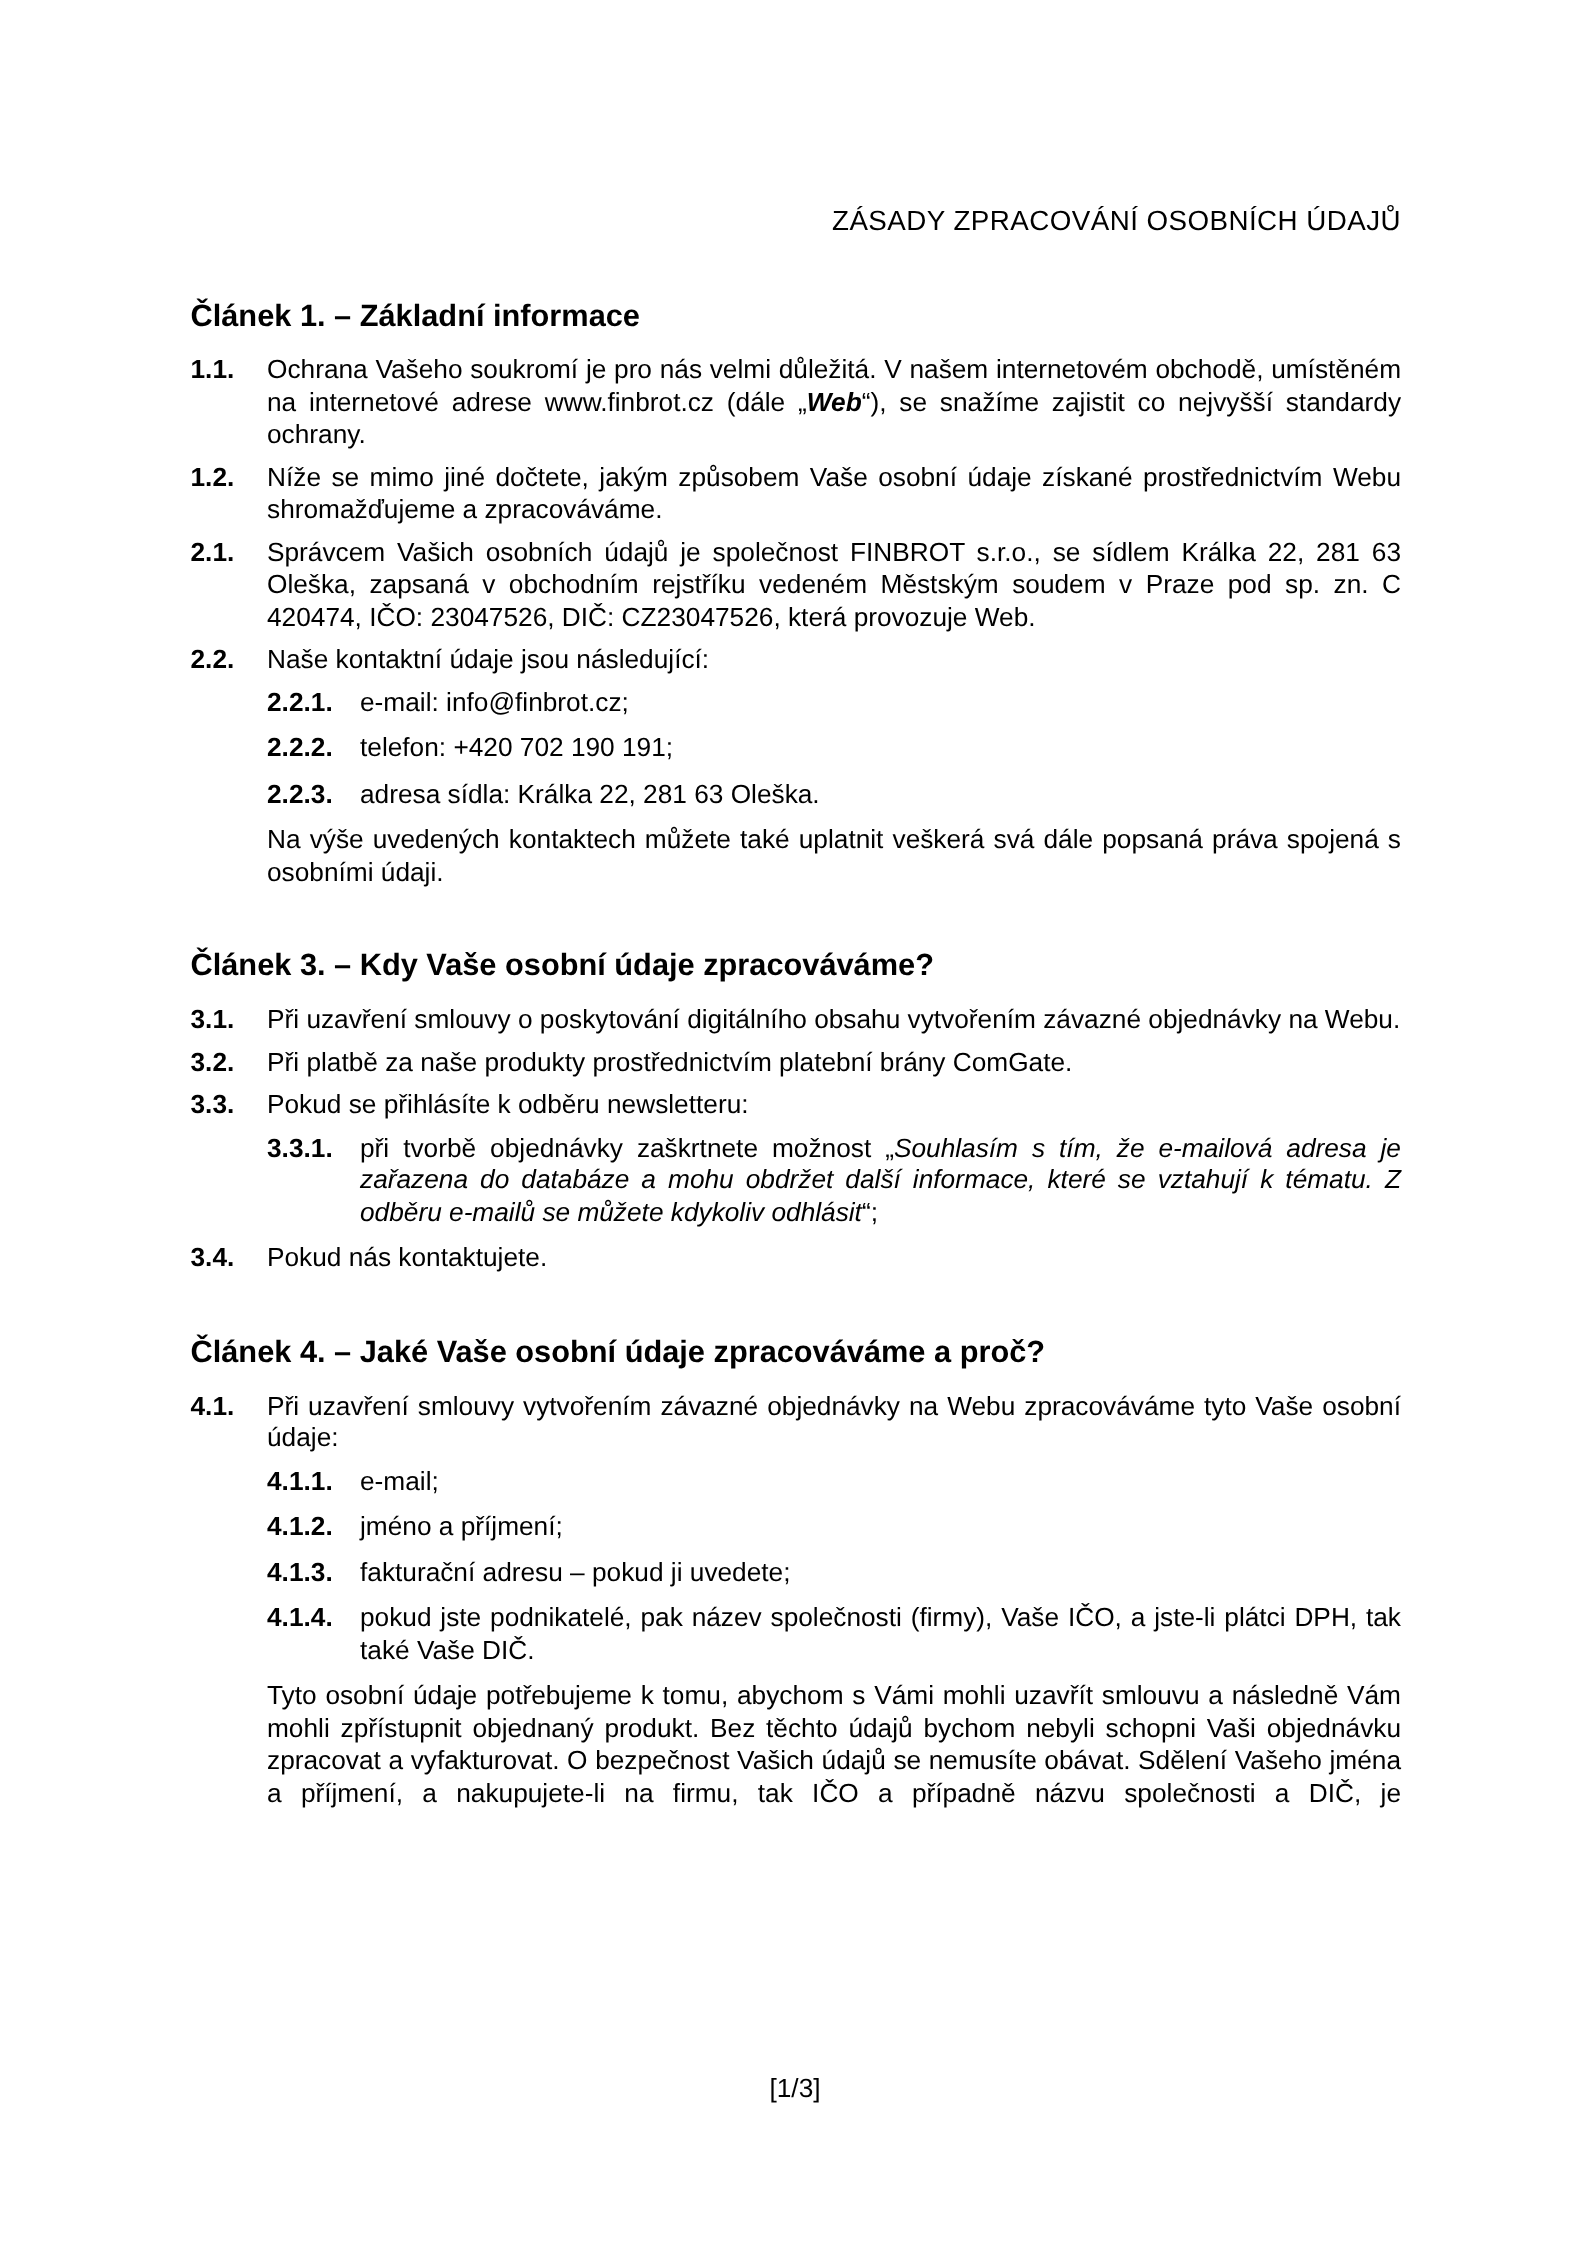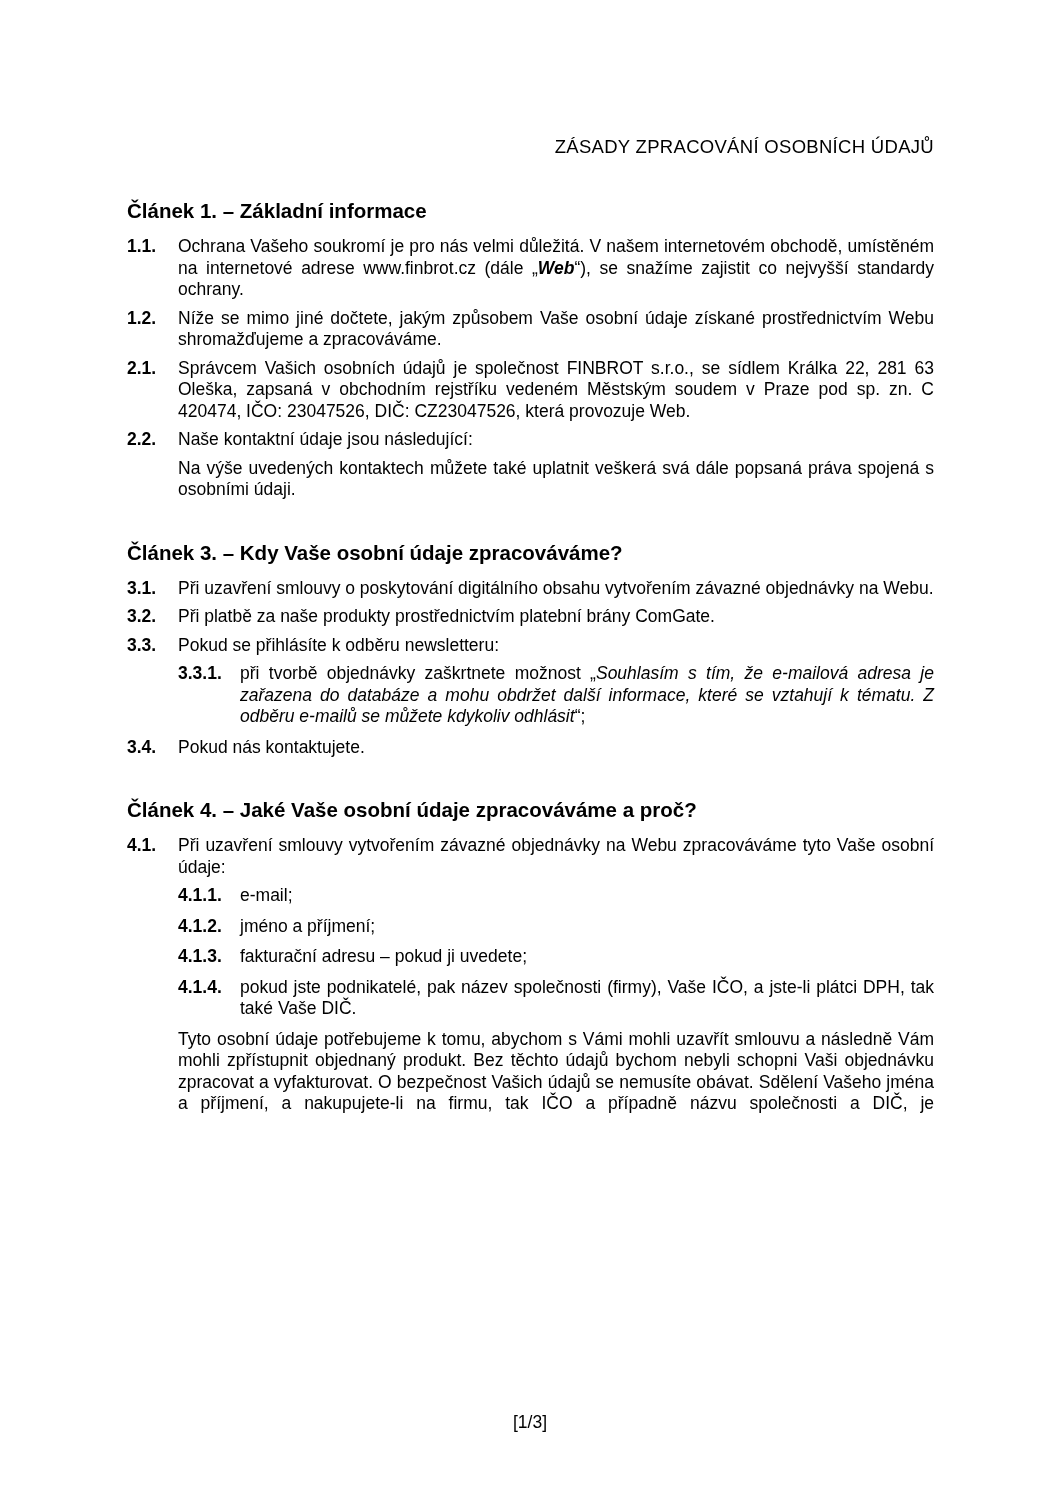--- a/index.html
+++ b/index.html
@@ -68,21 +68,21 @@
     margin: 0 0 7px 51px;
     text-align: justify;
   }
   .note.cut {
     text-align-last: justify;
   }
   .footer {
     position: absolute;
     left: 0;
     right: 0;
-    top: 1412px;
+    top: 1382px;
     text-align: center;
     font-size: 17.5px;
     line-height: 21.5px;
   }
 </style>
 </head>
 <body>
 
 <div class="page">
 
@@ -101,20 +101,34 @@
   </section>
 
   <section>
     <div class="item body-text">
       <span class="num">2.1.</span>
       <p class="body">Správcem Vašich osobních údajů je společnost FINBROT s.r.o., se sídlem Králka 22, 281 63 Oleška, zapsaná v obchodním rejstříku vedeném Městským soudem v Praze pod sp. zn. C 420474, IČO: 23047526, DIČ: CZ23047526, která provozuje Web.</p>
     </div>
     <div class="item body-text">
       <span class="num">2.2.</span>
       <p class="body">Naše kontaktní údaje jsou následující:</p>
+    </div>
+    <div class="subgroup">
+      <div class="item sub body-text">
+        <span class="num">2.2.1.</span>
+        <p class="body">e-mail: info@finbrot.cz;</p>
+      </div>
+      <div class="item sub body-text">
+        <span class="num">2.2.2.</span>
+        <p class="body">telefon: +420 702 190 191;</p>
+      </div>
+      <div class="item sub body-text">
+        <span class="num">2.2.3.</span>
+        <p class="body">adresa sídla: Králka 22, 281 63 Oleška.</p>
+      </div>
     </div>
     <p class="note body-text">Na výše uvedených kontaktech můžete také uplatnit veškerá svá dále popsaná práva spojená s osobními údaji.</p>
   </section>
 
   <section>
     <h2 class="article-heading">Článek 3. – Kdy Vaše osobní údaje zpracováváme?</h2>
     <div class="item body-text">
       <span class="num">3.1.</span>
       <p class="body">Při uzavření smlouvy o poskytování digitálního obsahu vytvořením závazné objednávky na Webu.</p>
     </div>

